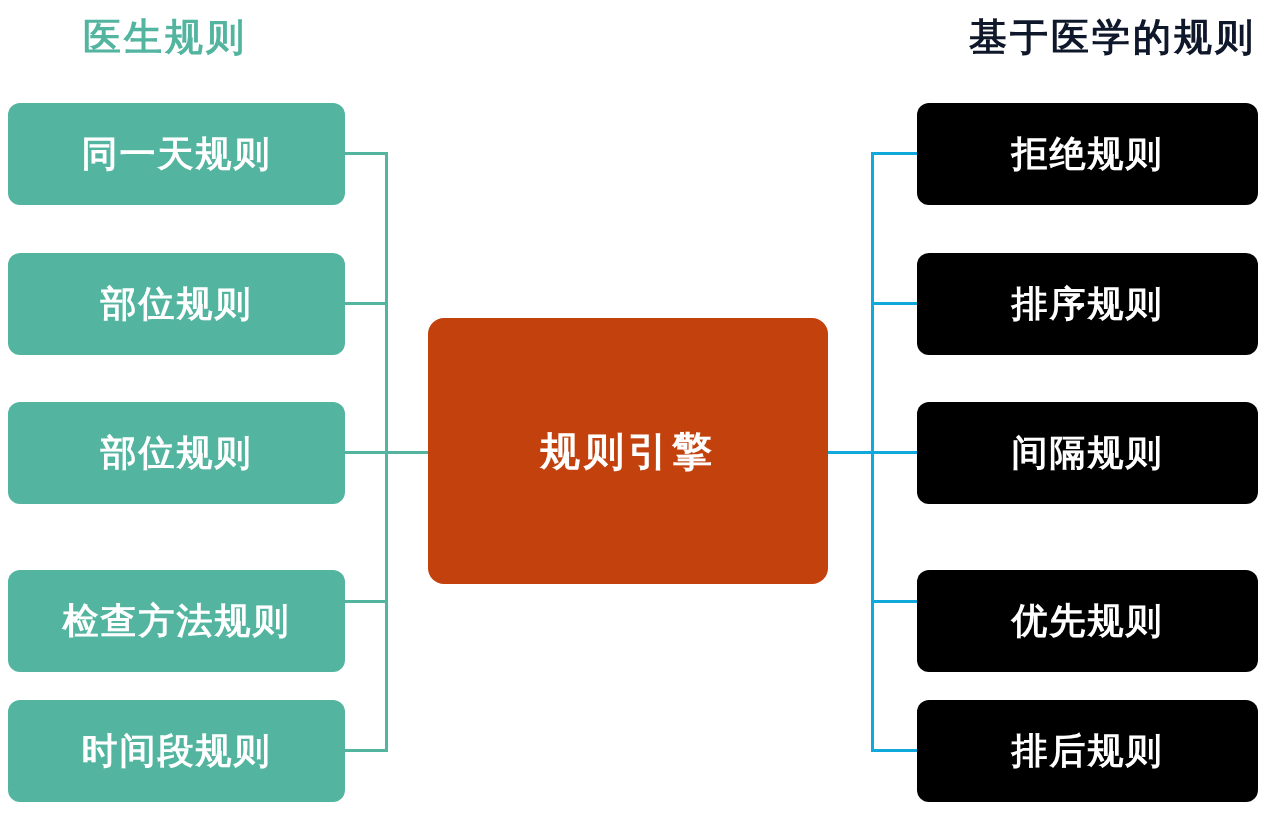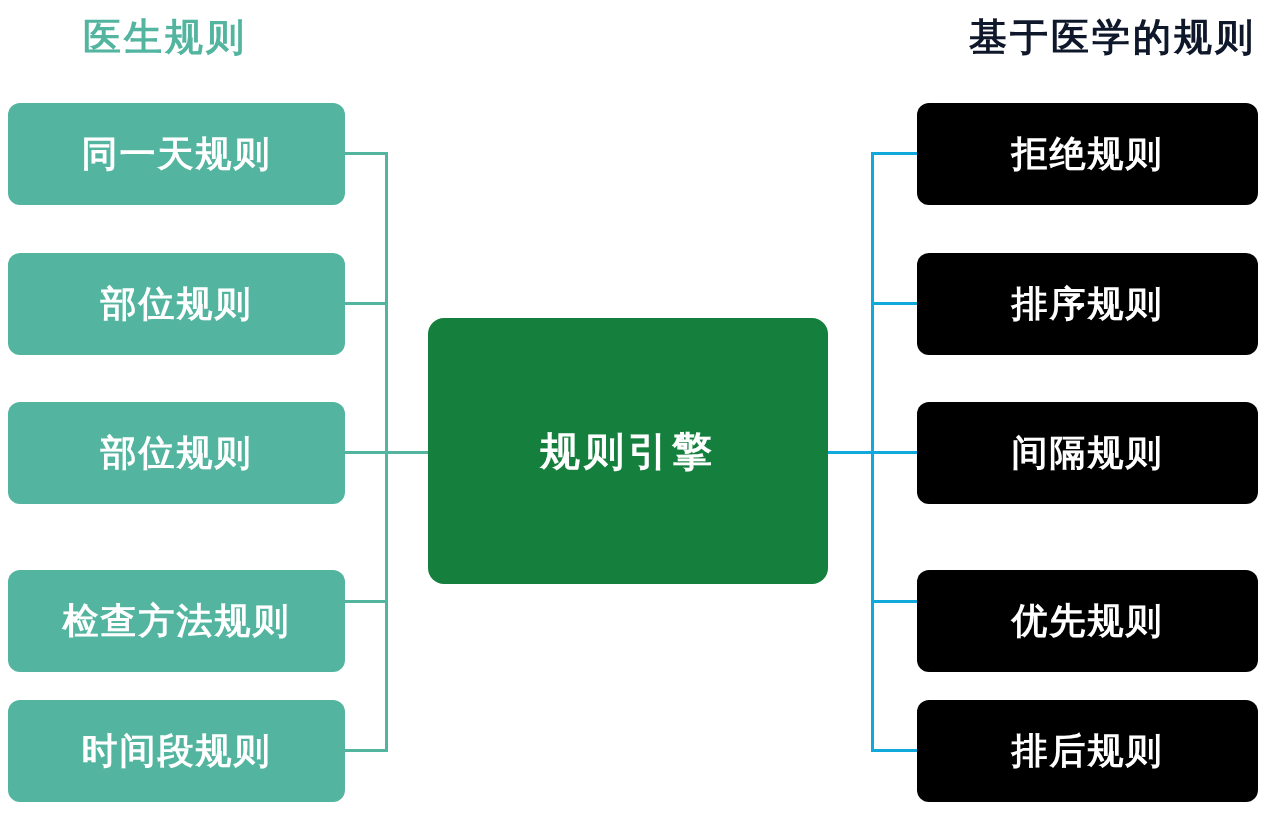--- a/index.html
+++ b/index.html
@@ -42,21 +42,21 @@
   .r2 { top: 402px; }
   .r3 { top: 551px; margin-top: 19px; }
   .r4 { top: 700px; }
 
   .engine {
     position: absolute;
     left: 428px;
     top: 318px;
     width: 400px;
     height: 266px;
-    background: #15803d;
+    background: #c2410c;
     border-radius: 16px;
     display: flex;
     align-items: center;
     justify-content: center;
     color: #ffffff;
     font-size: 40px;
     font-weight: bold;
     letter-spacing: 4px;
   }
 

